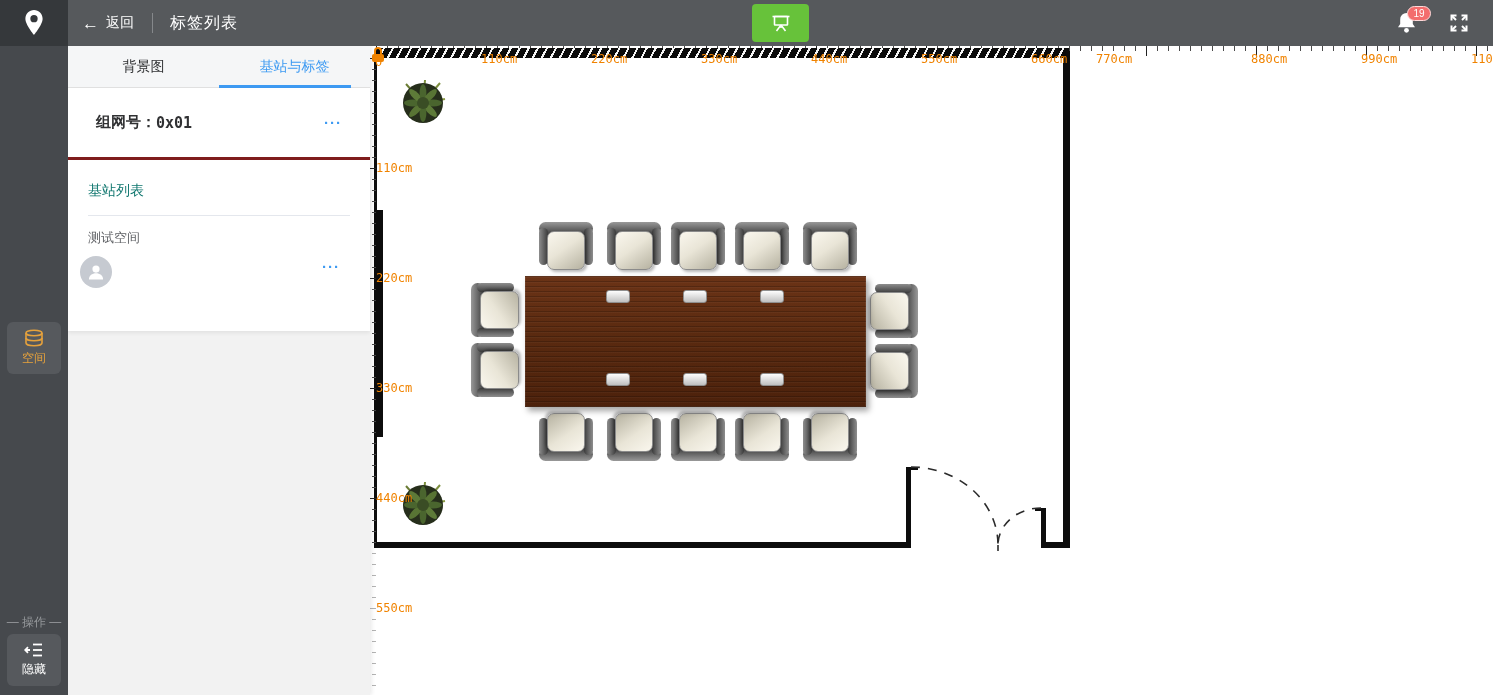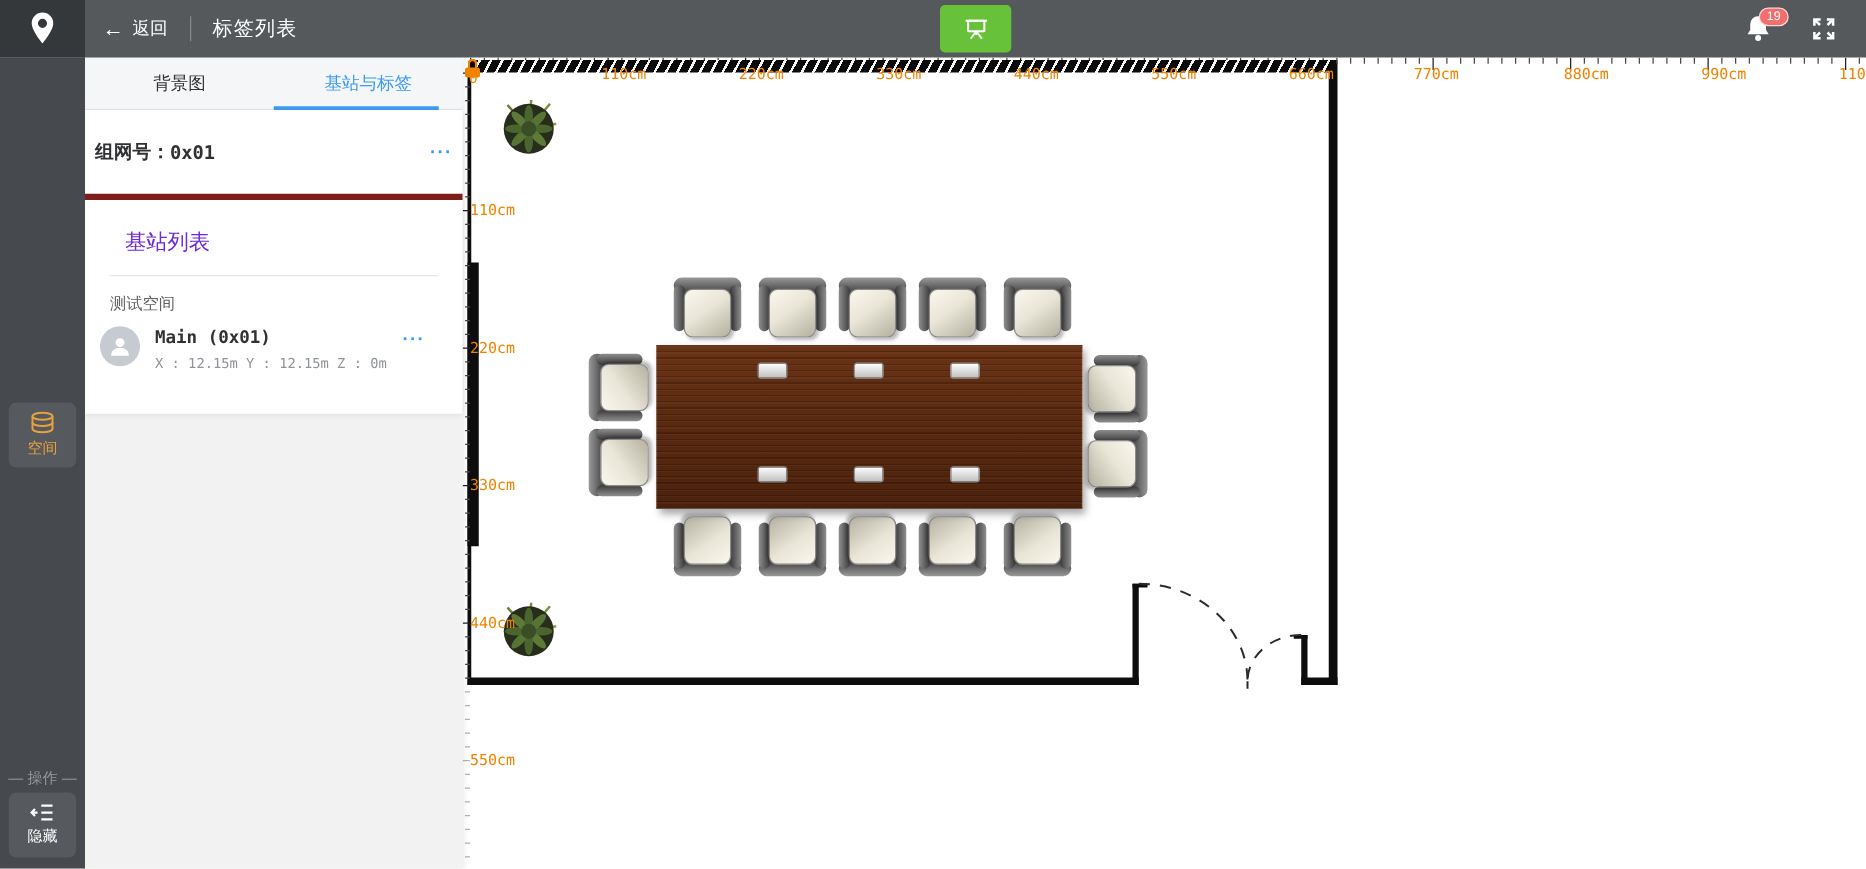--- a/index.html
+++ b/index.html
@@ -28,25 +28,25 @@
   .rail-item span { font-size:12px; }
   .op-label { position:absolute; left:0; top:568px; width:68px; text-align:center; color:#95989b; font-size:12px; }
 
   
   .panel { position:absolute; left:68px; top:46px; width:302px; height:649px; background:#f2f2f2; z-index:20; box-shadow:2px 0 4px rgba(0,0,0,.08); }
   .tabbar { position:absolute; left:0; top:0; width:302px; height:42px; background:#f5f6f7; border-bottom:1px solid #e2e2e2; display:flex; }
   .tab { flex:1; display:flex; align-items:center; justify-content:center; font-size:14px; color:#303133; cursor:pointer; position:relative; }
   .tab.active { color:#3d9af2; }
   .tab.active::after { content:""; position:absolute; left:0; bottom:-1px; width:132px; height:3px; background:#3d9af2; }
   .card { position:absolute; left:0; top:42px; width:302px; height:243px; background:#fff; box-shadow:0 2px 4px rgba(0,0,0,.07); }
-  .net-row { height:72px; border-bottom:5px solid #7f1d1d; display:flex; align-items:center; padding:0 8px;justify-content:center; }
+  .net-row { height:72px; border-bottom:3px solid #7f1d1d; display:flex; align-items:center; padding:0 28px;justify-content:center; }
   .net-label { font-size:15px; font-weight:bold; color:#303133; }
   .net-value { font-size:15px; font-weight:bold; color:#303133; }
   .ellipsis-btn { margin-left:auto; color:#3d9af2; font-size:15px; font-weight:bold; letter-spacing:1px; cursor:pointer; line-height:10px; }
-  .section-label { margin:22px 32px 0; font-size:17px; color:#6d28d9; }
+  .section-label { margin:22px 20px 0; font-size:14px; color:#0f766e; }
   .divider-h { height:1px; background:#e4e7ed; margin:15px 20px 0; }
   .tag-label { margin:13px 20px 0; font-size:13px; color:#606266; }
   .tag-item { display:flex; align-items:flex-start; margin:9px 12px 0; position:relative; }
   .avatar { width:32px; height:32px; border-radius:50%; background:#c6cad1; display:flex; align-items:center; justify-content:center; flex-shrink:0; }
   .tag-texts { margin-left:12px; padding-top:1px; }
   .tag-name { font-family:"DejaVu Sans Mono",monospace; font-size:14px; font-weight:bold; color:#303133; }
   .tag-coords { font-family:"DejaVu Sans Mono",monospace; font-size:11px; color:#909399; margin-top:6px; }
   .tag-item .ellipsis-btn { position:absolute; right:18px; top:6px; }
   .create-btn { position:absolute; left:0; bottom:0; width:302px; height:37px; background:#3d9af2; color:#fff; font-size:14px; display:flex; align-items:center; justify-content:center; gap:8px; cursor:pointer; }
 
@@ -170,24 +170,20 @@
     </div>
     <div class="section-label">基站列表</div>
     <div class="divider-h"></div>
     <div class="tag-label">测试空间</div>
     <div class="tag-item">
       <div class="avatar">
         <svg width="20" height="20" viewBox="0 0 24 24">
           <circle cx="12" cy="8.5" r="4.3" fill="#fff"></circle>
           <path d="M3.5 21c0-5 4-7.6 8.5-7.6s8.5 2.6 8.5 7.6z" fill="#fff"></path>
         </svg>
-      </div>
-      <div class="tag-texts">
-        <div class="tag-name">Main (0x01)</div>
-        <div class="tag-coords">X : 12.15m Y : 12.15m Z : 0m</div>
       </div>
       <span class="ellipsis-btn">···</span>
     </div>
   </div>
 </div>
 
 <div class="canvas">
     <div class="tick-h major" style="left: 6px;"></div>
     <div class="tick-h" style="left: 17px;"></div>
     <div class="tick-h" style="left: 28px;"></div>
@@ -347,21 +343,21 @@
     <div class="tick-v faint" style="top: 606px;"></div>
     <div class="tick-v faint" style="top: 617px;"></div>
     <div class="tick-v faint" style="top: 628px;"></div>
     <div class="tick-v faint" style="top: 639px;"></div>
     <div class="rlabel-h" style="left: 111px;">110cm</div>
     <div class="rlabel-h" style="left: 221px;">220cm</div>
     <div class="rlabel-h" style="left: 331px;">330cm</div>
     <div class="rlabel-h" style="left: 441px;">440cm</div>
     <div class="rlabel-h" style="left: 551px;">550cm</div>
     <div class="rlabel-h" style="left: 661px;">660cm</div>
-    <div class="rlabel-h" style="left: 761px;">770cm</div>
+    <div class="rlabel-h" style="left: 726px;">770cm</div>
     <div class="rlabel-h" style="left: 881px;">880cm</div>
     <div class="rlabel-h" style="left: 991px;">990cm</div>
     <div class="rlabel-h" style="left: 1101px;">1100cm</div>
     <div class="rlabel-v" style="top: 115px;">110cm</div>
     <div class="rlabel-v" style="top: 225px;">220cm</div>
     <div class="rlabel-v" style="top: 335px;">330cm</div>
     <div class="rlabel-v" style="top: 445px;">440cm</div>
     <div class="rlabel-v" style="top: 555px;">550cm</div>
     <div class="wall hatch" style="left: 6px; top: 2px; width: 690px; height: 10px;"></div>
     <div class="wall" style="left: 4px; top: 12px; width: 3px; height: 490px;"></div>

